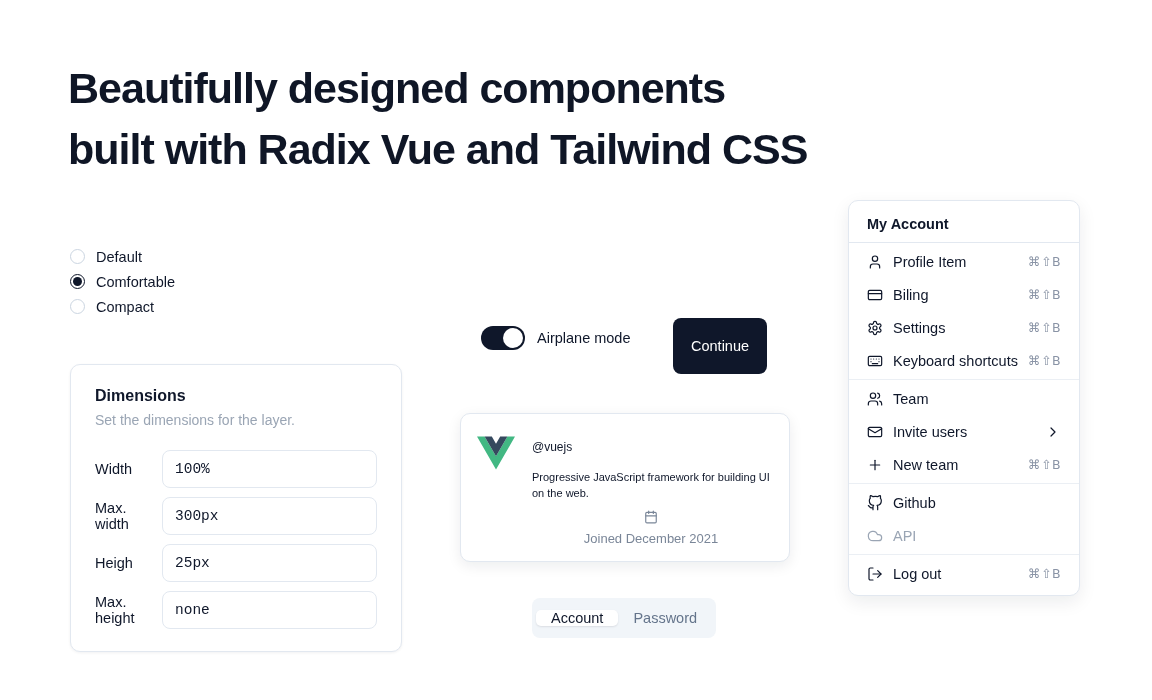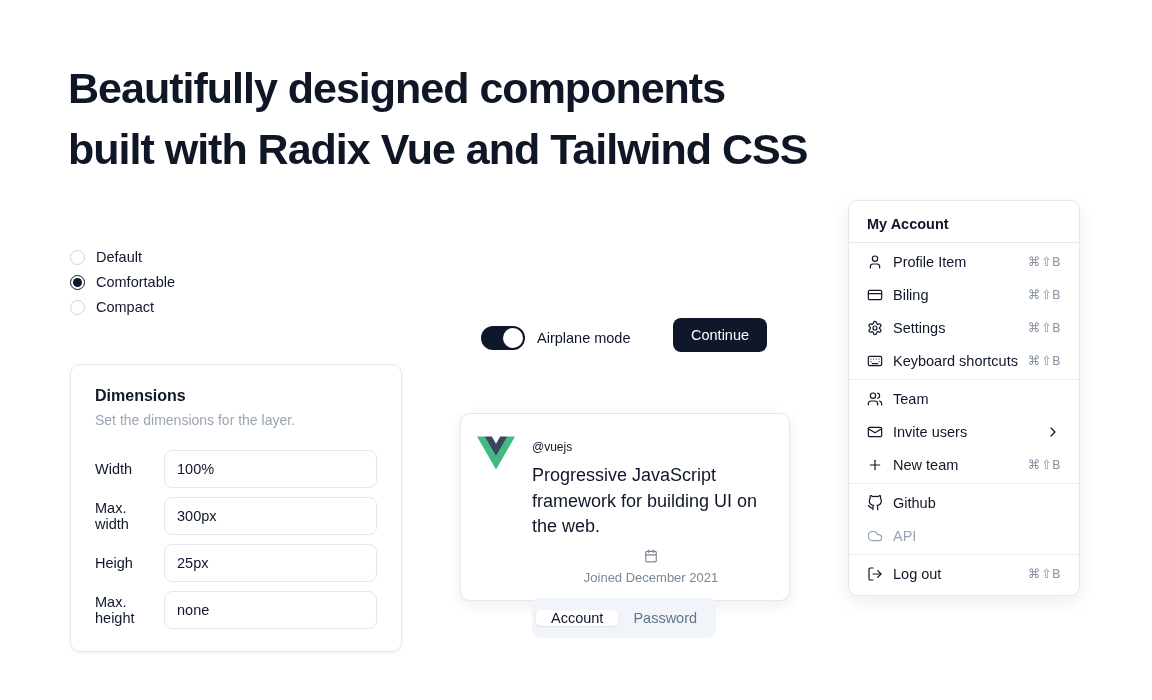--- a/index.html
+++ b/index.html
@@ -5,54 +5,54 @@
   * { margin:0; padding:0; box-sizing:border-box; }
   html,body { width:1152px; height:700px; background:#ffffff; overflow:hidden;
     font-family:"Liberation Sans", sans-serif; color:#0f172a; }
   .canvas { position:relative; width:1152px; height:700px; }
 
   .heading { position:absolute; left:68px; top:58px; font-size:43px; font-weight:800;
     letter-spacing:-1px; line-height:1.43; color:#0f1626; }
 
   
   .radio-group { position:absolute; left:70px; top:249px; display:flex; flex-direction:column; gap:9px; }
-  .radio-row { display:flex; align-items:flex-end; gap:11px; font-size:14.5px; }
+  .radio-row { display:flex; align-items:flex-start; gap:11px; font-size:14.5px; }
   .radio-circle { width:15px; height:15px; border-radius:50%; border:1px solid #cbd5e1; background:#fff;
     display:flex; align-items:center; justify-content:center; flex:none; }
   .radio-circle.checked { border-color:#0f172a; }
   .radio-circle.checked::after { content:""; width:9px; height:9px; border-radius:50%; background:#0f172a; }
 
   
   .dim-card { position:absolute; left:70px; top:364px; width:332px; border:1px solid #e2e8f0;
     border-radius:10px; background:#fff; box-shadow:0 1px 3px rgba(15,23,42,.06); padding:22px 24px 22px; }
   .dim-title { font-size:16px; font-weight:700; }
   .dim-sub { font-size:14px; color:#9aa5b4; margin-top:7px; }
   .dim-fields { margin-top:22px; display:flex; flex-direction:column; gap:9px; }
   .dim-row { display:flex; align-items:center; }
   .dim-label { width:118px; font-size:14.5px; }
   .dim-input { flex:1; height:38px; border:1px solid #e2e8f0; border-radius:8px; padding:0 12px;
-    font-size:14.5px; color:#0f172a; font-family:Liberation Sans, sans-serif; outline:none; background:#fff; }
+    font-size:14.5px; color:#0f172a; font-family:Liberation Mono, monospace; outline:none; background:#fff; }
 
   
   .switch-wrap { position:absolute; left:481px; top:326px; display:flex; align-items:center; gap:12px; }
   .switch { width:44px; height:24px; border-radius:12px; background:#0f172a; position:relative; cursor:pointer; flex:none; }
   .switch-knob { position:absolute; top:2px; left:22px; width:20px; height:20px; border-radius:50%; background:#fff; }
   .switch-label { font-size:14.5px; font-weight:500; }
 
   
-  .btn-primary { position:absolute; left:673px; top:318px; height:34px; padding:0 18px;
+  .btn-primary { position:absolute; left:673px; top:318px; height:56px; padding:0 18px;
     background:#0f172a; color:#fff; border:none; border-radius:8px; font-size:14.5px; font-weight:500;
     font-family:"Liberation Sans", sans-serif; cursor:pointer; }
 
   
   .hover-card { position:absolute; left:460px; top:413px; width:330px; border:1px solid #e2e8f0;
     border-radius:10px; background:#fff; box-shadow:0 4px 14px rgba(15,23,42,.08); padding:17px 16px 15px; display:flex; gap:17px; }
   .vue-logo { width:38px; height:34px; flex:none; margin-top:5px; }
   .hc-handle { font-size:12px; font-weight:400; margin-top:9px; }
-  .hc-desc { font-size:18px; line-height:1.42; margin-top:9px; width:238px; }
+  .hc-desc { font-size:11px; line-height:1.42; margin-top:16px; width:238px; }
   .hc-joined { display:flex; align-items:center; gap:7px; margin-top:9px; color:#7a8698; font-size:13px;flex-direction:column; }
 
   
   .tabs { position:absolute; left:532px; top:598px; height:40px; background:#f1f5f9; border-radius:8px;
     padding:4px; display:flex; align-items:center; }
   .tab { height:16px; padding:8px 15px; display:flex; align-items:center; font-size:14.5px; font-weight:500;
     border-radius:5px; color:#64748b; cursor:pointer; }
   .tab.active { background:#fff; color:#0f172a; box-shadow:0 1px 2px rgba(15,23,42,.1); }
 
   

